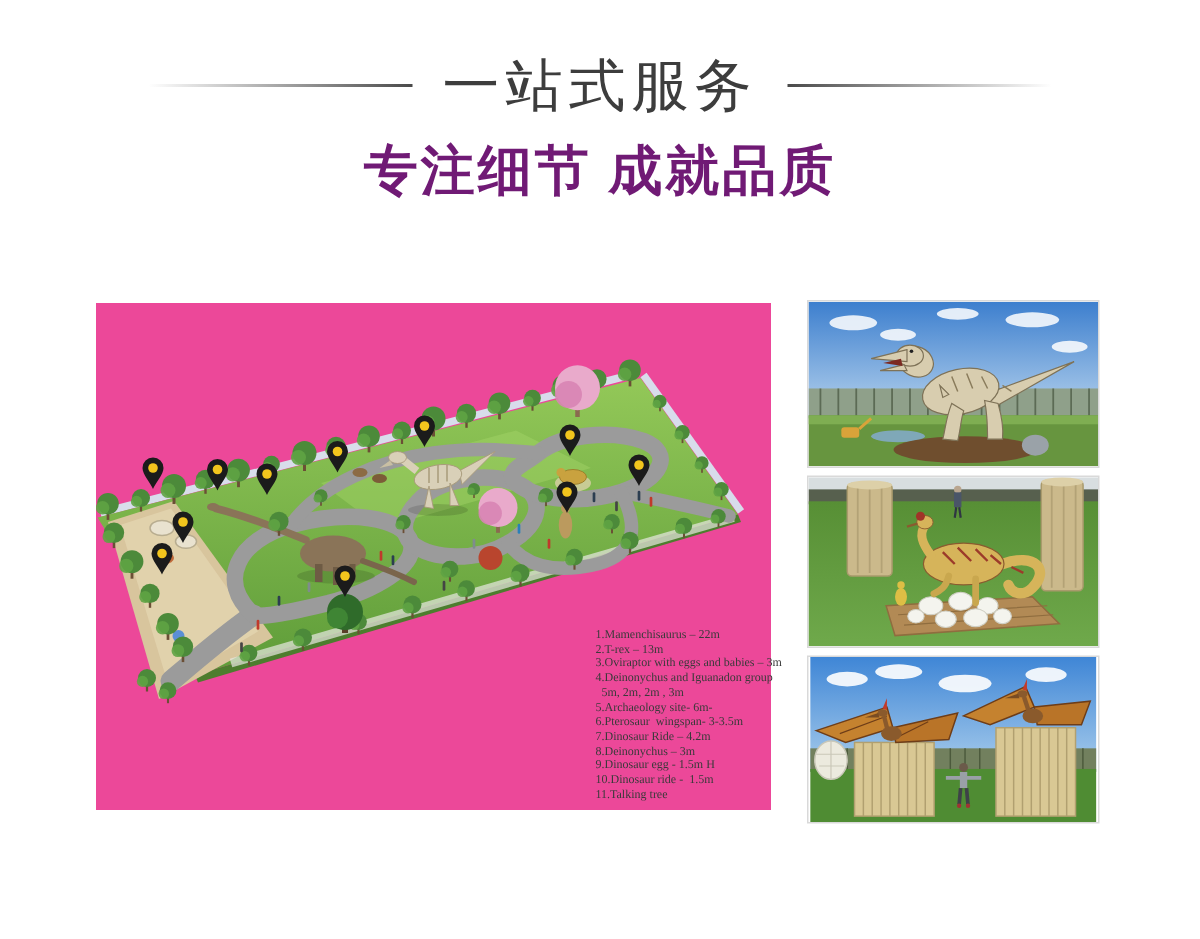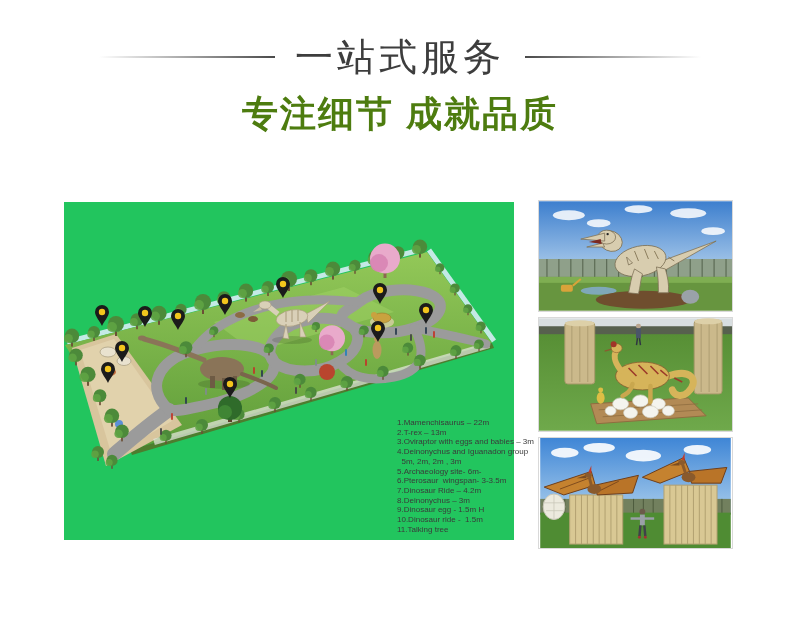--- a/index.html
+++ b/index.html
@@ -1,30 +1,30 @@
 <!DOCTYPE html>
 <html><head>
 <meta charset="utf-8">
 <style>
   html,body{margin:0;padding:0;background:#ffffff;}
   .page{position:relative;width:800px;height:626px;background:#fff;overflow:hidden;
-        font-family:Liberation Sans, sans-serif;}
+        font-family:Liberation Serif, serif;}
   
   .banner-row{position:absolute;top:34px;left:0;width:800px;height:46px;
               display:flex;align-items:center;justify-content:center;gap:20px;}
   .divider{height:2px;width:176px;}
   .divider.left{background:linear-gradient(90deg,rgba(90,90,90,0),#4a4a4a);}
   .divider.right{background:linear-gradient(270deg,rgba(90,90,90,0),#4a4a4a);}
   .banner-title{font-size:38px;color:#3d3d3d;letter-spacing:4px;font-weight:500;white-space:nowrap;}
   .headline{position:absolute;top:90px;left:0;width:800px;text-align:center;
-            font-size:36px;font-weight:700;color:#4d7c0f;letter-spacing:2px;}
+            font-size:36px;font-weight:700;color:#701a75;letter-spacing:2px;}
   .subheadline{position:absolute;top:139px;left:0;width:800px;text-align:center;
                font-size:25px;font-weight:400;color:#1c1c1c;letter-spacing:1px;}
   
-  .park-panel{position:absolute;left:64px;top:202px;width:450px;height:338px;background:#22c55e;}
+  .park-panel{position:absolute;left:64px;top:202px;width:450px;height:338px;background:#ec4899;}
   .park-panel svg{position:absolute;left:0;top:0;}
   .legend{position:absolute;left:333px;top:216px;width:115px;
           font-size:8px;line-height:9.7px;color:#3a3a3a;white-space:pre;}
   .legend-line{white-space:pre;}
   
   .photo-col{position:absolute;left:538px;top:200px;width:195px;display:flex;
              flex-direction:column;gap:5px;}
   .photo{width:193px;border:1px solid #d9d9d9;background:#fff;line-height:0;}
   .photo svg{display:block;}
 </style>

